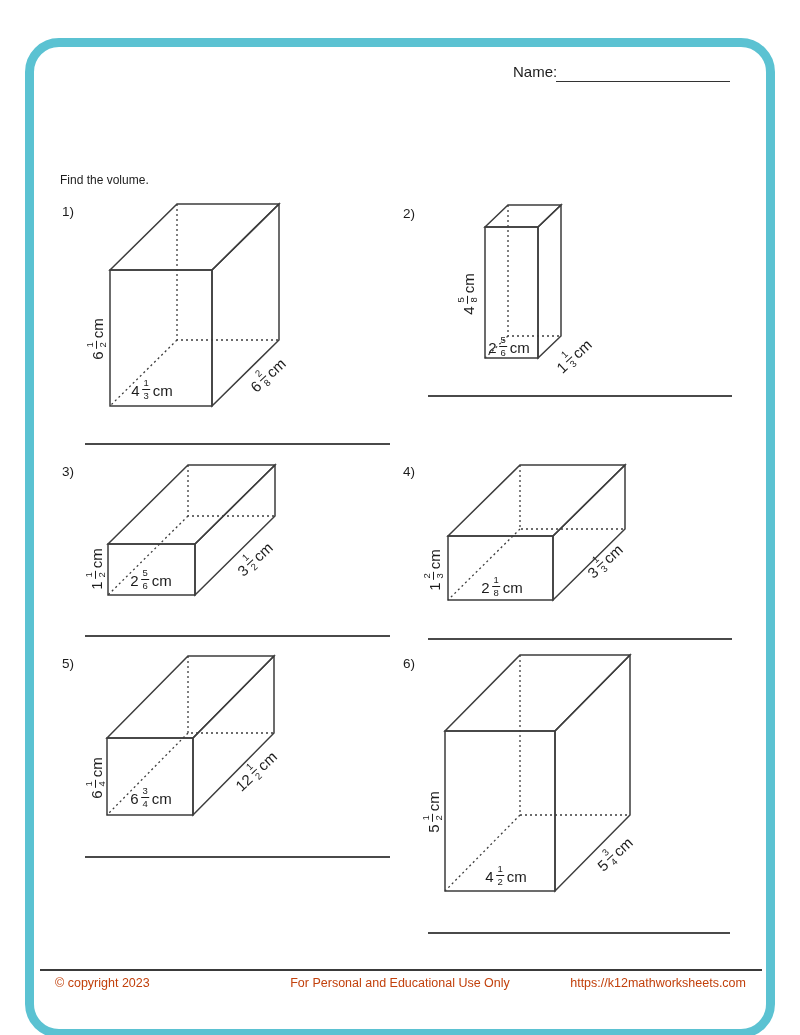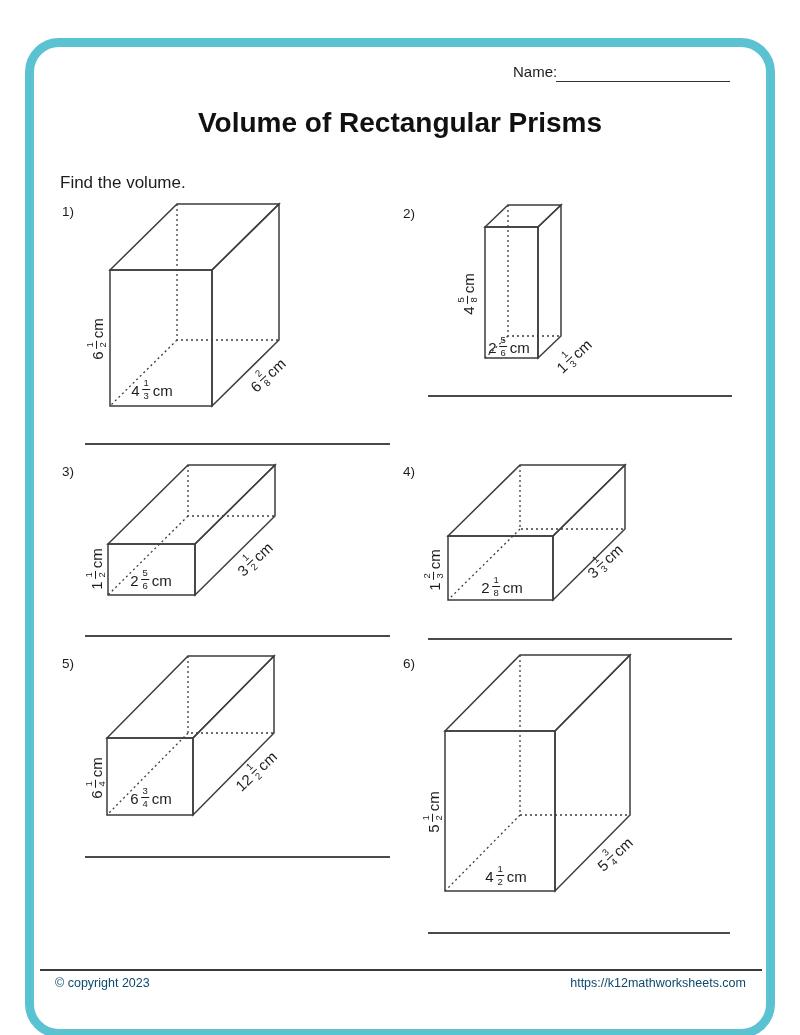--- a/index.html
+++ b/index.html
@@ -9,52 +9,51 @@
   }
   .border-frame{
     position:absolute;left:25px;top:30px;width:750px;height:1000px;
     border:9px solid var(--accent,#5bc2d2);border-radius:34px;
     box-sizing:border-box;pointer-events:none;
   }
   .name-label{position:absolute;left:513px;top:55px;font-size:15px;}
   .name-line{position:absolute;left:556px;top:48px;width:174px;height:25px;border-bottom:1.6px solid #333;}
   .title{position:absolute;left:0;top:99px;width:100%;text-align:center;margin:0;
     font-size:28px;font-weight:bold;letter-spacing:0px;color:#111;}
-  .instruction{position:absolute;left:60px;top:165px;font-size:17px;}
+  .instruction{position:absolute;left:60px;top:165px;font-size:12px;}
   .pnum{position:absolute;font-size:13.5px;}
   .layer{position:absolute;left:0;top:0;}
   .solid{fill:none;stroke:#3d3d3d;stroke-width:1.5;stroke-linejoin:miter;}
   .dashed{fill:none;stroke:#3d3d3d;stroke-width:1.3;stroke-dasharray:2 3;}
   .ansline{stroke:#4a4a4a;stroke-width:2;}
   .dim{position:absolute;font-size:15px;color:#1c1c1c;white-space:nowrap;}
   .rot0{transform:translate(-50%,-50%);}
   .rot90{transform:translate(-50%,-50%) rotate(-90deg);}
   .rot43{transform:translate(-50%,-50%) rotate(-43deg);}
   .dim .w{margin-right:3px;}
   .dim .u{margin-left:3px;}
   .frac{display:inline-block;text-align:center;font-size:9.5px;line-height:1;vertical-align:-3px;}
   .frac .fn{display:block;border-bottom:1px solid #1c1c1c;padding:0 1px 1px;}
   .frac .fd{display:block;padding-top:1px;}
   .footer-line{position:absolute;left:40px;top:961px;width:722px;border-top:2.2px solid #3a3a3a;}
-  .footer-text{position:absolute;top:968px;font-size:12.5px;color:#0c4a6e;}
+  .footer-text{position:absolute;top:968px;font-size:12.5px;color:#c2410c;}
   .f-left{left:55px;}
   .f-center{left:0;width:100%;text-align:center;}
   .f-right{right:54px;}
 </style>
 </head>
 <body>
 
 <div class="page" style="--accent: #5bc2d2;">
 
   <div class="border-frame"></div>
 
   <span class="name-label">Name:</span>
   <span class="name-line"></span>
 
-  <h1 class="title">Volume of Rectangular Prisms</h1>
   <div class="instruction">Find the volume.</div>
 
   <svg class="layer" width="800" height="1035" viewBox="0 0 800 1035">
     <g>
       <path class="solid" d="M110,262 h102 v136 h-102 Z"></path>
       <path class="solid" d="M110,262 L177,196 L279,196 L212,262 Z"></path>
       <path class="solid" d="M212,262 L279,196 L279,332 L212,398 Z"></path>
       <path class="dashed" d="M177,196 L177,332 L279,332 M177,332 L110,398"></path>
     </g>
     <line class="ansline" x1="85" y1="436" x2="390" y2="436"></line>
@@ -162,15 +161,16 @@
   </div>
   <div class="dim rot0" style="left:506px;top:867px">
     <span class="w">4</span><span class="frac"><span class="fn">1</span><span class="fd">2</span></span><span class="u">cm</span>
   </div>
   <div class="dim rot43" style="left:614px;top:845px">
     <span class="w">5</span><span class="frac"><span class="fn">3</span><span class="fd">4</span></span><span class="u">cm</span>
   </div>
 
   <div class="footer-line"></div>
   <span class="footer-text f-left">© copyright 2023</span>
+  <span class="footer-text f-center">For Personal and Educational Use Only</span>
   <span class="footer-text f-right">https://k12mathworksheets.com</span>
 
 </div>
 
 </body></html>

